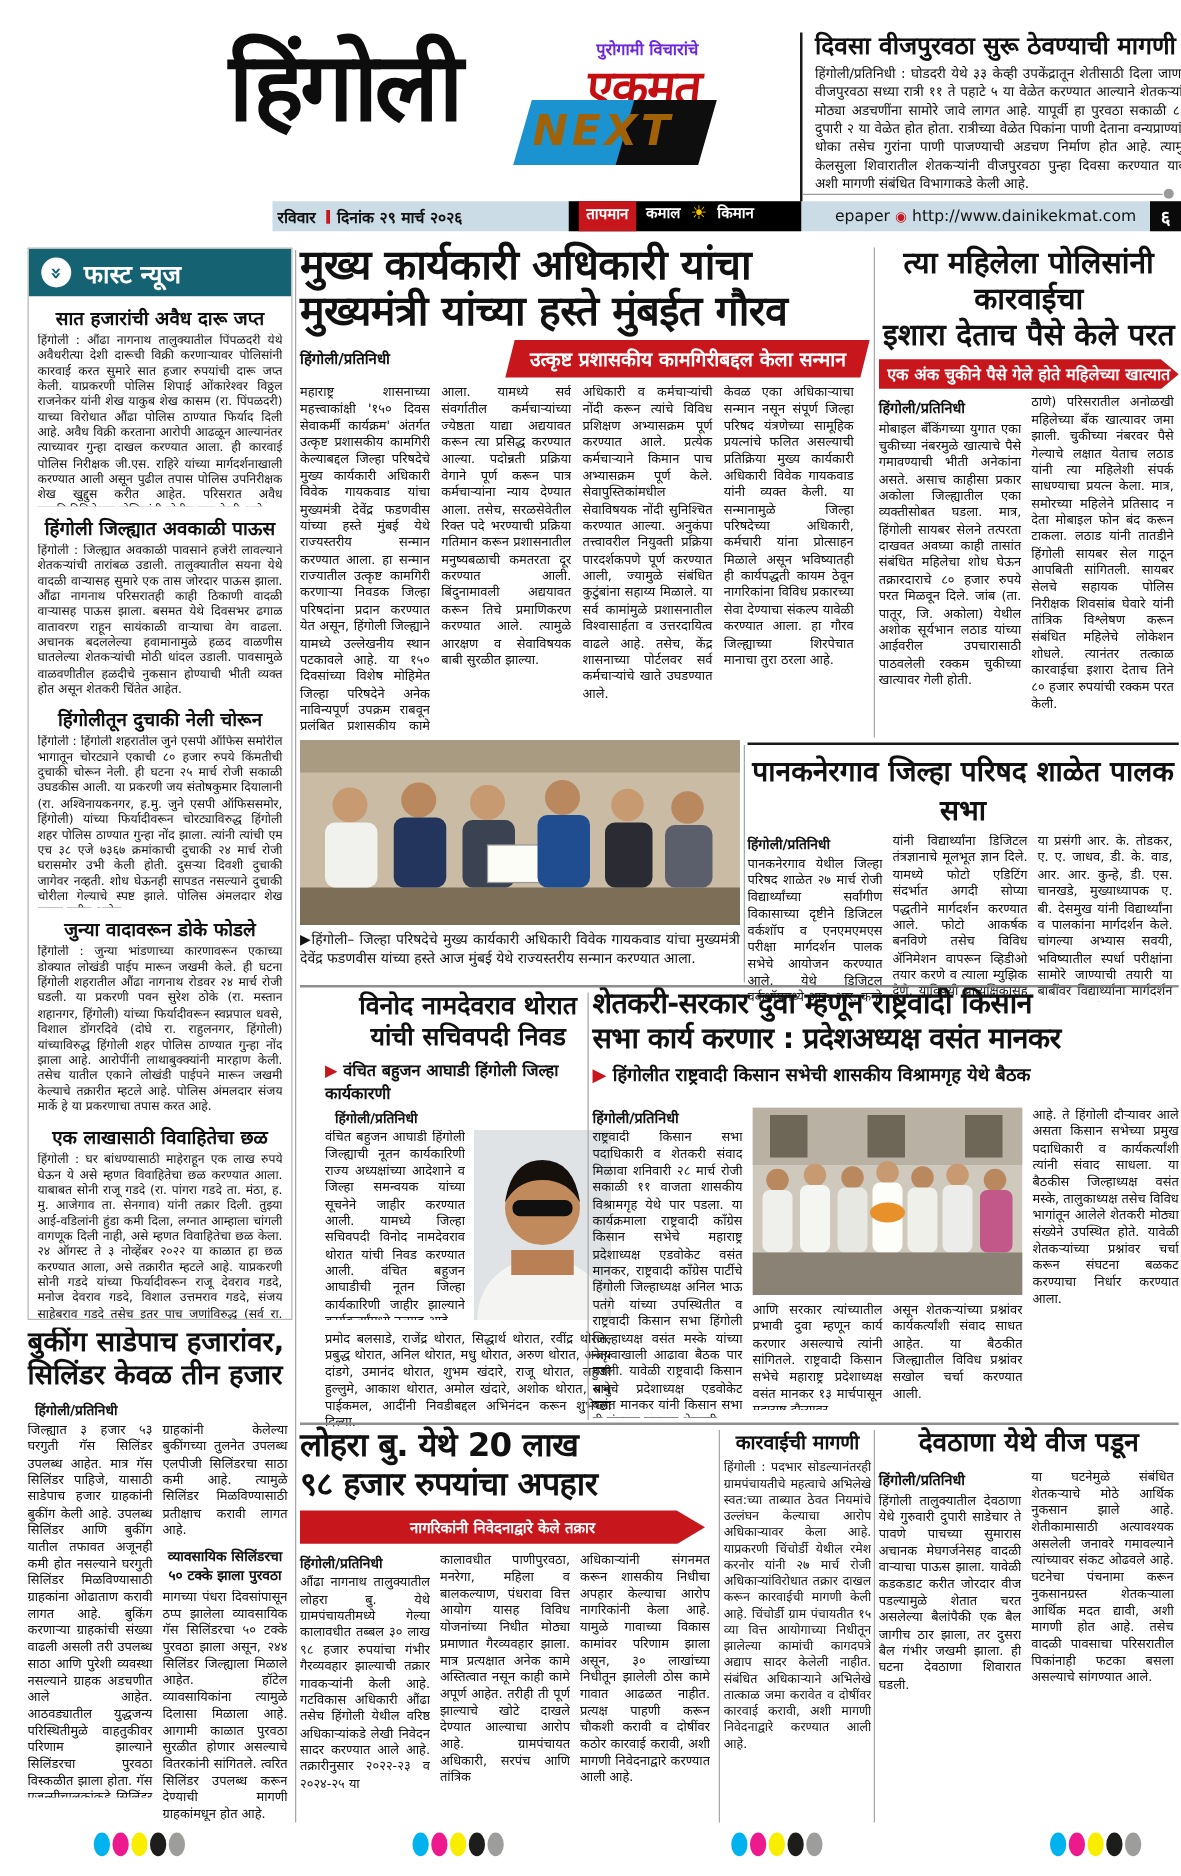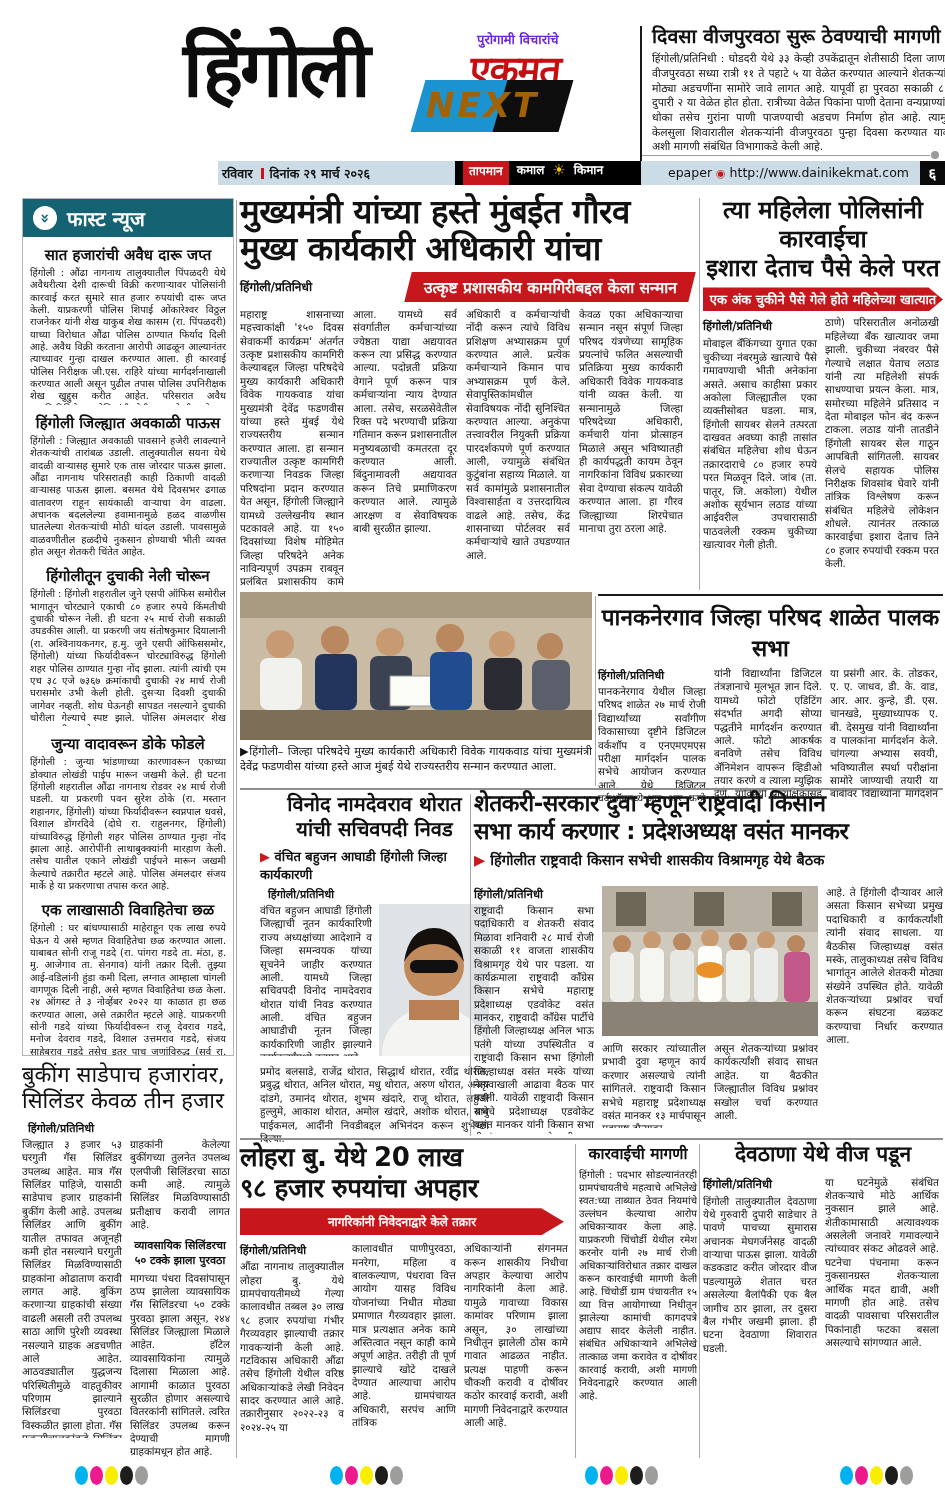--- a/index.html
+++ b/index.html
@@ -141,39 +141,39 @@
       <div class="hl">जुन्या वादावरून डोके फोडले</div>
       <div class="body just">हिंगोली : जुन्या भांडणाच्या कारणावरून एकाच्या डोक्यात लोखंडी पाईप मारून जखमी केले. ही घटना हिंगोली शहरातील औंढा नागनाथ रोडवर २४ मार्च रोजी घडली. या प्रकरणी पवन सुरेश ठोके (रा. मस्तान शहानगर, हिंगोली) यांच्या फिर्यादीवरून स्वप्नपाल धवसे, विशाल डोंगरदिवे (दोघे रा. राहुलनगर, हिंगोली) यांच्याविरुद्ध हिंगोली शहर पोलिस ठाण्यात गुन्हा नोंद झाला आहे. आरोपींनी लाथाबुक्क्यांनी मारहाण केली. तसेच यातील एकाने लोखंडी पाईपने मारून जखमी केल्याचे तक्रारीत म्हटले आहे. पोलिस अंमलदार संजय मार्के हे या प्रकरणाचा तपास करत आहे.</div>
     </div>
     <div class="fn-item">
       <div class="hl">एक लाखासाठी विवाहितेचा छळ</div>
       <div class="body just">हिंगोली : घर बांधण्यासाठी माहेराहून एक लाख रुपये घेऊन ये असे म्हणत विवाहितेचा छळ करण्यात आला. याबाबत सोनी राजू गडदे (रा. पांगरा गडदे ता. मंठा, ह. मु. आजेगाव ता. सेनगाव) यांनी तक्रार दिली. तुझ्या आई-वडिलांनी हुंडा कमी दिला, लग्नात आम्हाला चांगली वागणूक दिली नाही, असे म्हणत विवाहितेचा छळ केला. २४ ऑगस्ट ते ३ नोव्हेंबर २०२२ या काळात हा छळ करण्यात आला, असे तक्रारीत म्हटले आहे. याप्रकरणी सोनी गडदे यांच्या फिर्यादीवरून राजू देवराव गडदे, मनोज देवराव गडदे, विशाल उत्तमराव गडदे, संजय साहेबराव गडदे तसेच इतर पाच जणांविरुद्ध (सर्व रा. पांगरा गडदे) गोरेगाव पोलिस ठाण्यात गुन्हा नोंद झाला. पोलिस अंमलदार ढाकरे तपास करीत आहेत.</div>
     </div>
   </div>
 
   <div class="abs clip" style="left:22px;top:1062px;width:212px;height:398px;">
-    <div style="font-size:22px;font-weight:400;line-height:1.18;">
+    <div style="font-size:22px;font-weight:700;line-height:1.18;">
       <div>बुकींग साडेपाच हजारांवर,</div>
       <div>सिलिंडर केवळ तीन हजार</div>
     </div>
     <div class="bl" style="margin:6px 0 3px 6px;font-size:11px;">हिंगोली/प्रतिनिधी</div>
     <div class="flexrow" style="gap:8px;">
       <div class="colbody just clip" style="width:100px;height:300px;">जिल्ह्यात ३ हजार ५३ घरगुती गॅस सिलिंडर उपलब्ध आहेत. मात्र गॅस सिलिंडर पाहिजे, यासाठी साडेपाच हजार ग्राहकांनी बुकींग केली आहे. उपलब्ध सिलिंडर आणि बुकींग यातील तफावत अजूनही कमी होत नसल्याने घरगुती सिलिंडर मिळविण्यासाठी ग्राहकांना ओढाताण करावी लागत आहे. बुकिंग करणाऱ्या ग्राहकांची संख्या वाढली असली तरी उपलब्ध साठा आणि पुरेशी व्यवस्था नसल्याने ग्राहक अडचणीत आले आहेत. आठवड्यातील युद्धजन्य परिस्थितीमुळे वाहतुकीवर परिणाम झाल्याने सिलिंडरचा पुरवठा विस्कळीत झाला होता. गॅस एजन्सीचालकांकडे सिलिंडर बुकिंग करणाऱ्या ग्राहकांच्या संख्येत मोठी भर पडली आहे.</div>
       <div style="width:100px;">
         <div class="colbody just">ग्राहकांनी केलेल्या बुकींगच्या तुलनेत उपलब्ध एलपीजी सिलिंडरचा साठा कमी आहे. त्यामुळे सिलिंडर मिळविण्यासाठी प्रतीक्षाच करावी लागत आहे.</div>
         <div style="font-weight:800;font-size:11px;text-align:center;margin:5px 0;">व्यावसायिक सिलिंडरचा ५० टक्के झाला पुरवठा</div>
         <div class="colbody just clip" style="height:185px;">मागच्या पंधरा दिवसांपासून ठप्प झालेला व्यावसायिक गॅस सिलिंडरचा ५० टक्के पुरवठा झाला असून, २४४ सिलिंडर जिल्ह्याला मिळाले आहेत. हॉटेल व्यावसायिकांना त्यामुळे दिलासा मिळाला आहे. आगामी काळात पुरवठा सुरळीत होणार असल्याचे वितरकांनी सांगितले. त्वरित सिलिंडर उपलब्ध करून देण्याची मागणी ग्राहकांमधून होत आहे.</div>
       </div>
     </div>
   </div>
 
   <div class="abs" style="left:240px;top:194px;width:460px;height:594px;">
     <div class="main-hl">
+      <div>मुख्य कार्यकारी अधिकारी यांचा</div>
       <div>मुख्यमंत्री यांच्या हस्ते मुंबईत गौरव</div>
-      <div>मुख्य कार्यकारी अधिकारी यांचा</div>
     </div>
     <div class="flexrow" style="margin-top:4px;align-items:center;">
       <div class="bl" style="width:168px;">हिंगोली/प्रतिनिधी</div>
       <div class="banner main-banner">
           <div>उत्कृष्ट प्रशासकीय कामगिरीबद्दल केला सन्मान</div>
         </div>
     </div>
     <div class="flexrow" style="margin-top:6px;gap:9px;">
       <div class="colbody just clip" style="width:104px;height:278px;">महाराष्ट्र शासनाच्या महत्त्वाकांक्षी '१५० दिवस सेवाकर्मी कार्यक्रम' अंतर्गत उत्कृष्ट प्रशासकीय कामगिरी केल्याबद्दल जिल्हा परिषदेचे मुख्य कार्यकारी अधिकारी विवेक गायकवाड यांचा मुख्यमंत्री देवेंद्र फडणवीस यांच्या हस्ते मुंबई येथे राज्यस्तरीय सन्मान करण्यात आला. हा सन्मान राज्यातील उत्कृष्ट कामगिरी करणाऱ्या निवडक जिल्हा परिषदांना प्रदान करण्यात येत असून, हिंगोली जिल्ह्याने यामध्ये उल्लेखनीय स्थान पटकावले आहे. या १५० दिवसांच्या विशेष मोहिमेत जिल्हा परिषदेने अनेक नाविन्यपूर्ण उपक्रम राबवून प्रलंबित प्रशासकीय कामे वेळेत पूर्ण केली.</div>
       <div class="colbody just clip" style="width:104px;height:278px;">आला. यामध्ये सर्व संवर्गातील कर्मचाऱ्यांच्या ज्येष्ठता याद्या अद्ययावत करून त्या प्रसिद्ध करण्यात आल्या. पदोन्नती प्रक्रिया वेगाने पूर्ण करून पात्र कर्मचाऱ्यांना न्याय देण्यात आला. तसेच, सरळसेवेतील रिक्त पदे भरण्याची प्रक्रिया गतिमान करून प्रशासनातील मनुष्यबळाची कमतरता दूर करण्यात आली. बिंदुनामावली अद्ययावत करून तिचे प्रमाणिकरण करण्यात आले. त्यामुळे आरक्षण व सेवाविषयक बाबी सुरळीत झाल्या.</div>

